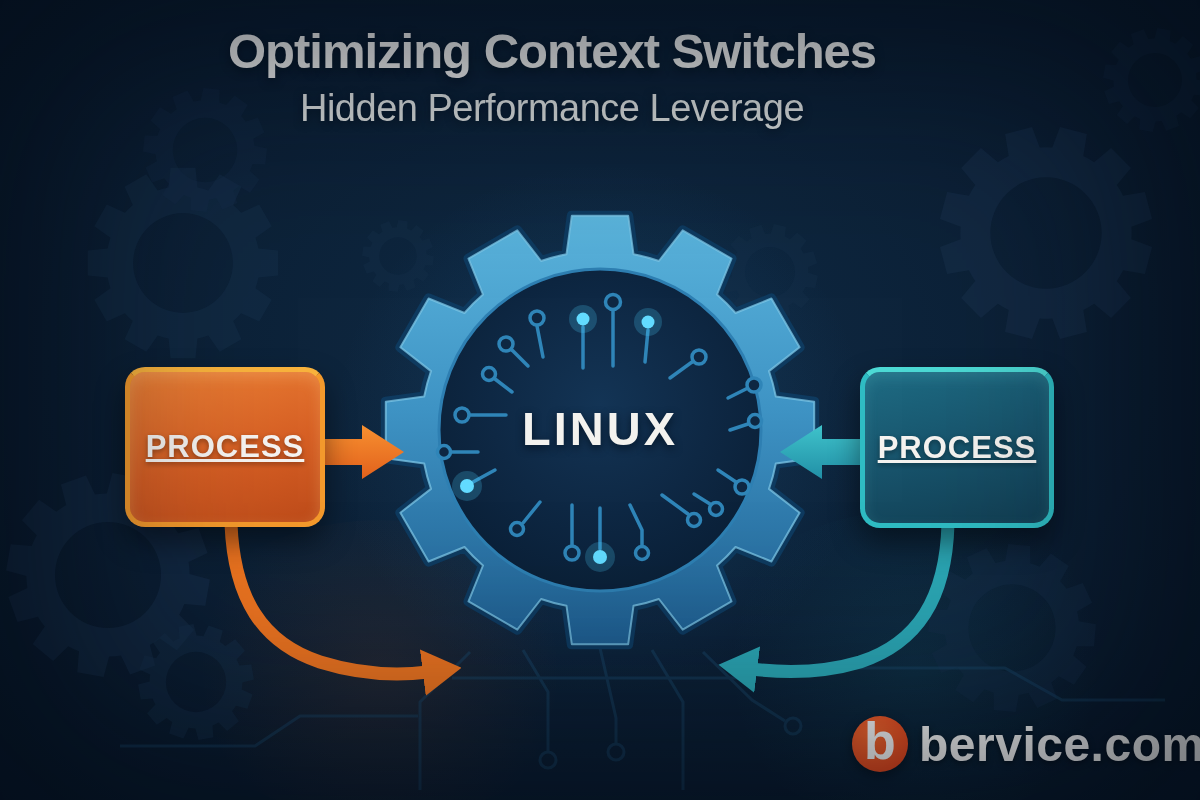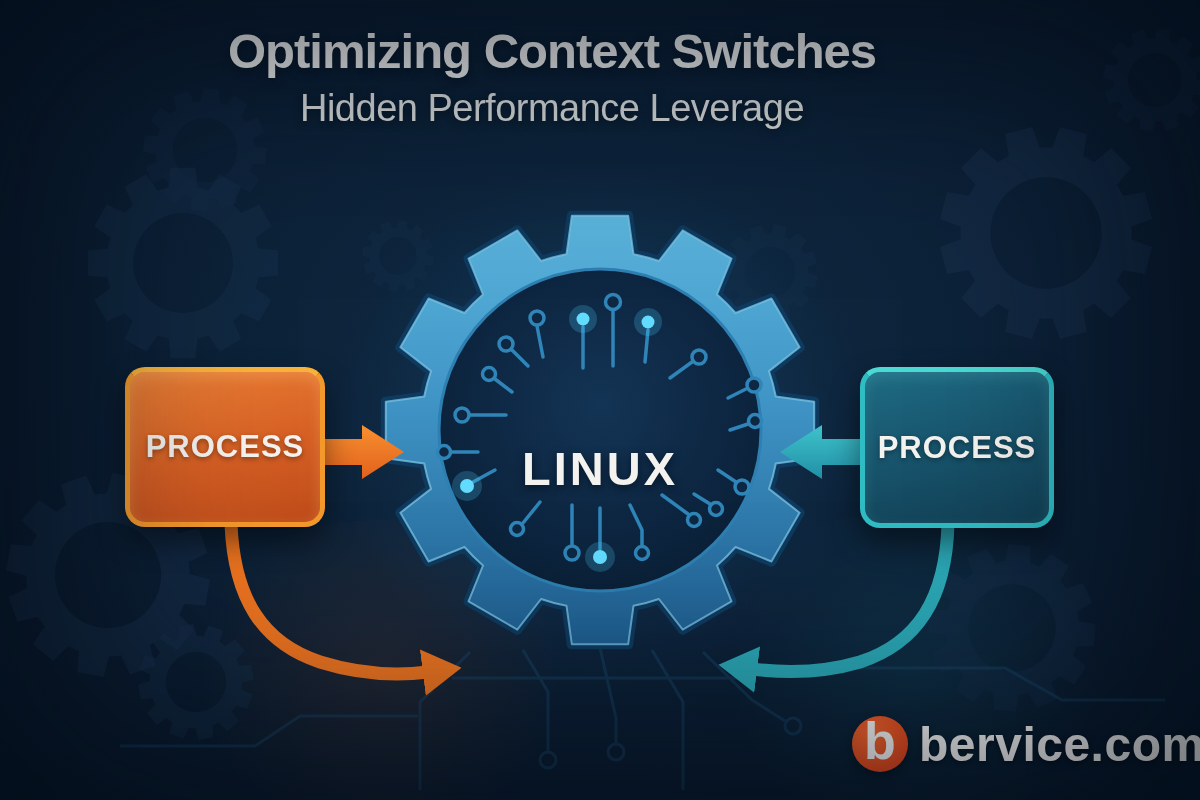--- a/index.html
+++ b/index.html
@@ -20,33 +20,33 @@
 
   .title-wrap{position:absolute;top:24px;left:0;width:1200px;text-align:center;z-index:5;
     transform:translateX(-48px);color:#eceded;}
   .title-wrap h1{margin:0;font-size:49px;line-height:1.12;font-weight:bold;letter-spacing:-1px;
     text-shadow:0 3px 10px rgba(3,12,24,.6);}
   .title-wrap .subtitle{margin:8px 0 0 0;font-size:38px;font-weight:normal;letter-spacing:-.5px;
     color:#d8dcdc;text-shadow:0 2px 8px rgba(3,12,24,.6);}
 
   .process-box{position:absolute;border-radius:20px;display:flex;align-items:center;justify-content:center;
     font-weight:bold;font-size:31px;color:#f5f3f0;letter-spacing:1px;z-index:4;
-    text-shadow:0 2px 5px rgba(0,0,0,.38);box-sizing:border-box;}
+    text-shadow:0 2px 5px rgba(0,0,0,.38);box-sizing:border-box;text-decoration:underline;}
   .process-left{left:125px;top:367px;width:200px;height:160px;
     background:linear-gradient(165deg,#ec8136 0%,#d65f24 55%,#bd4b1a 100%);
     border:5px solid #f3992c;border-top-color:#f8b23c;
     box-shadow:inset 0 5px 14px rgba(255,205,130,.28), 0 14px 30px rgba(0,0,0,.45);}
   .process-right{left:860px;top:367px;width:194px;height:161px;
     background:linear-gradient(168deg,#1e6b83 0%,#17526a 55%,#123f54 100%);
     border:5px solid #2fbcc3;border-top-color:#4cd9d4;
     box-shadow:inset 0 5px 14px rgba(120,230,225,.16), 0 14px 30px rgba(0,0,0,.45);}
 
   .kernel-label{position:absolute;left:600px;top:429px;transform:translate(-50%,-50%);
     text-align:center;z-index:5;font-size:47px;font-weight:bold;letter-spacing:3px;
-    color:#f3f2ee;line-height:1.1;text-shadow:0 3px 9px rgba(3,15,28,.75);margin-top:40px;}
+    color:#f3f2ee;line-height:1.1;text-shadow:0 3px 9px rgba(3,15,28,.75);}
   .kernel-label span{display:block;}
 
   .logo{position:absolute;left:852px;top:716px;display:flex;align-items:center;z-index:5;}
   .logo-badge{width:56px;height:56px;border-radius:50%;
     background:radial-gradient(circle at 35% 30%,#fa6a2e,#e74019);
     display:flex;align-items:center;justify-content:center;
     font-size:52px;font-weight:bold;color:#ffffff;line-height:1;padding-bottom:7px;box-sizing:border-box;
     box-shadow:0 4px 12px rgba(0,0,0,.4);}
   .logo-text{margin-left:11px;font-size:48px;font-weight:bold;color:#fbfbfa;letter-spacing:.5px;
     text-shadow:0 2px 6px rgba(0,0,0,.5);}

